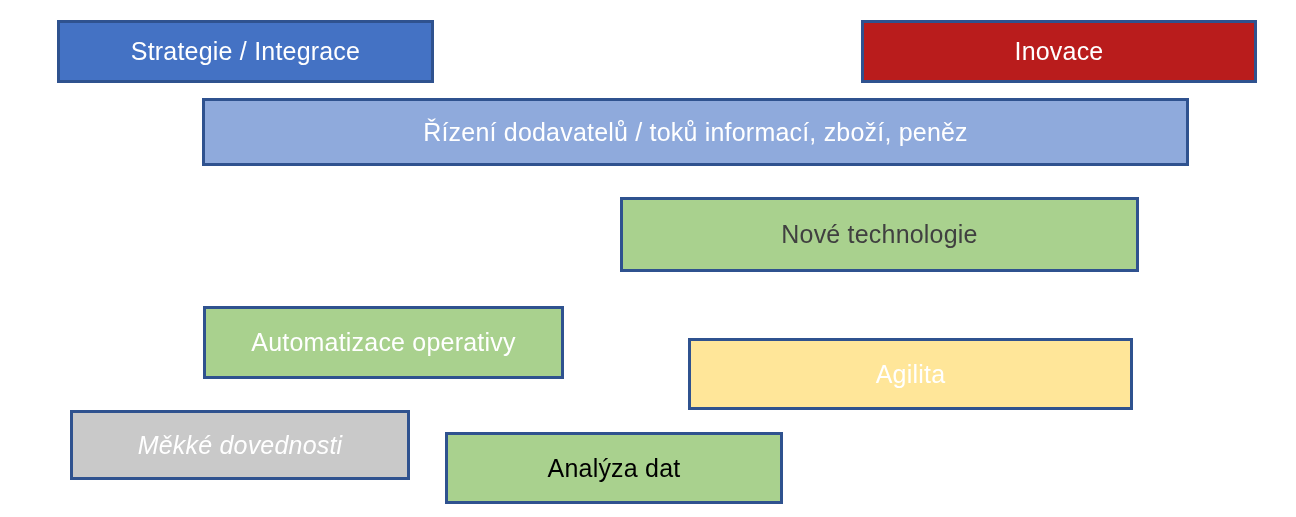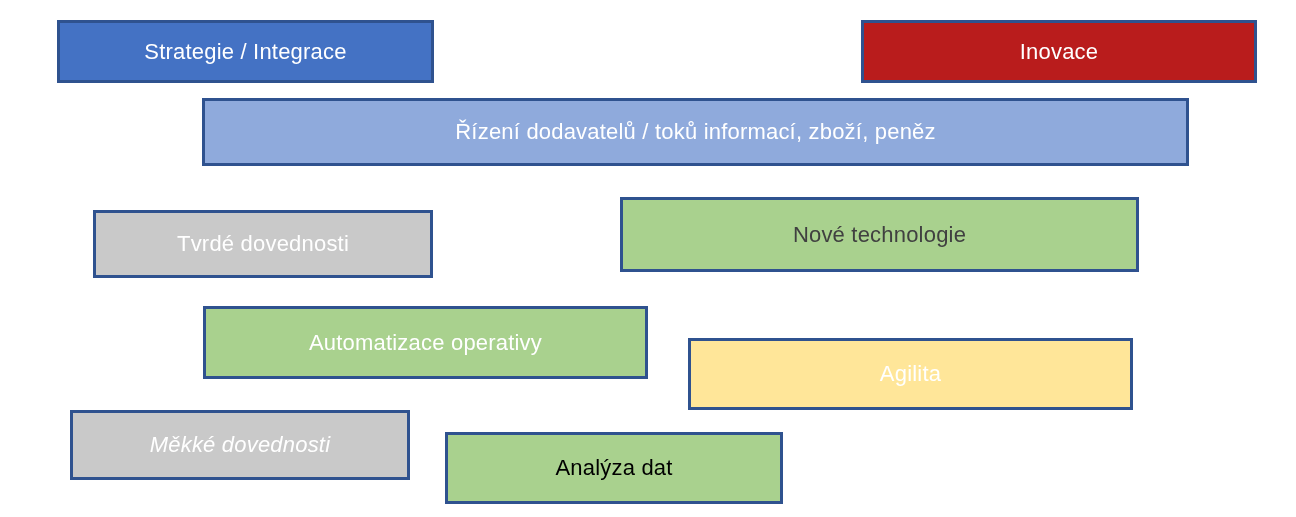--- a/index.html
+++ b/index.html
@@ -17,21 +17,21 @@
   }
   .box {
     position: absolute;
     box-sizing: border-box;
     display: flex;
     align-items: center;
     justify-content: center;
     text-align: center;
   }
   .box .label {
-    font-size: 22px;
+    font-size: 25px;
     line-height: 1.15;
     letter-spacing: 0.2px;
     white-space: nowrap;
   }
 </style>
 </head>
 <body>
 
 <div id="canvas" style="background: rgb(255, 255, 255);">
 
@@ -41,29 +41,26 @@
 
 
   <div class="box" style="left: 861px; top: 20px; width: 396px; height: 63px; background: #b91c1c; border: 3px solid rgb(47, 82, 143); color: rgb(255, 255, 255);">
     <span class="label">Inovace</span>
   </div>
 
   <div class="box" style="left: 202px; top: 98px; width: 987px; height: 68px; background: rgb(143, 170, 220); border: 3px solid rgb(47, 82, 143); color: rgb(255, 255, 255);">
     <span class="label">Řízení dodavatelů / toků informací, zboží, peněz</span>
   </div>
 
-  <div class="box" style="left: 93px; top: 210px; width: 340px; height: 68px; background: rgb(201, 201, 201); border: 3px solid rgb(47, 82, 143); color: rgb(255, 255, 255);">
-    <span class="label">Tvrdé dovednosti</span>
-  </div>
 
   <div class="box" style="left: 620px; top: 197px; width: 519px; height: 75px; background: rgb(169, 209, 142); border: 3px solid rgb(47, 82, 143); color: #404040;">
     <span class="label">Nové technologie</span>
   </div>
 
-  <div class="box" style="left: 203px; top: 306px; width: 445px; height: 73px; background: rgb(169, 209, 142); border: 3px solid rgb(47, 82, 143); color: rgb(255, 255, 255);">
+  <div class="box" style="left: 203px; top: 306px; width: 361px; height: 73px; background: rgb(169, 209, 142); border: 3px solid rgb(47, 82, 143); color: rgb(255, 255, 255);">
     <span class="label">Automatizace operativy</span>
   </div>
 
   <div class="box" style="left: 688px; top: 338px; width: 445px; height: 72px; background: rgb(255, 230, 153); border: 3px solid rgb(47, 82, 143); color: rgb(255, 255, 255);">
     <span class="label">Agilita</span>
   </div>
 
   <div class="box" style="left: 70px; top: 410px; width: 340px; height: 70px; background: rgb(201, 201, 201); border: 3px solid rgb(47, 82, 143); color: rgb(255, 255, 255); font-style: italic;">
     <span class="label">Měkké dovednosti</span>
   </div>

